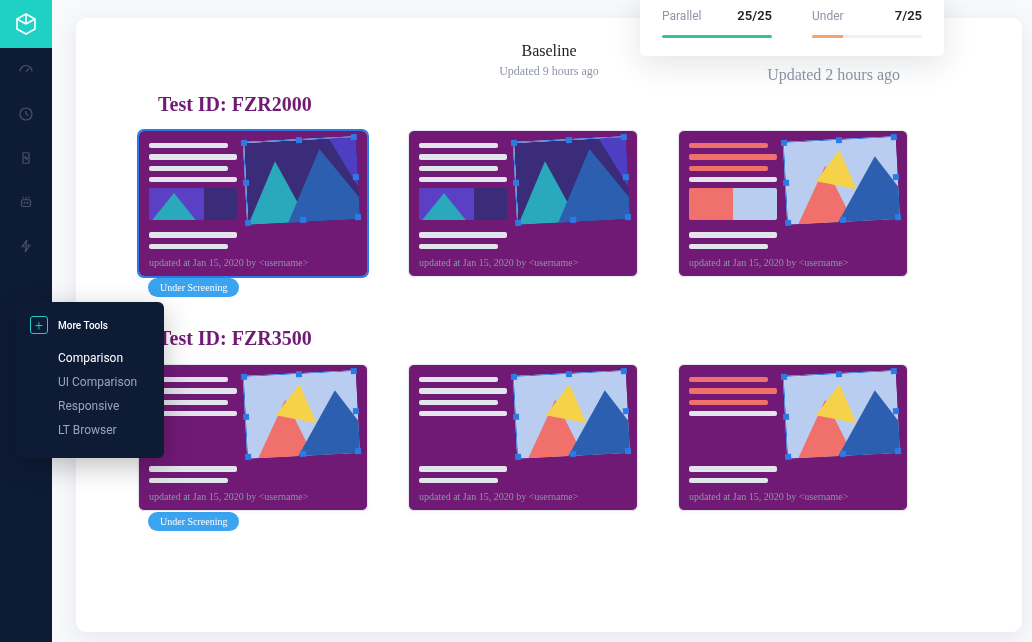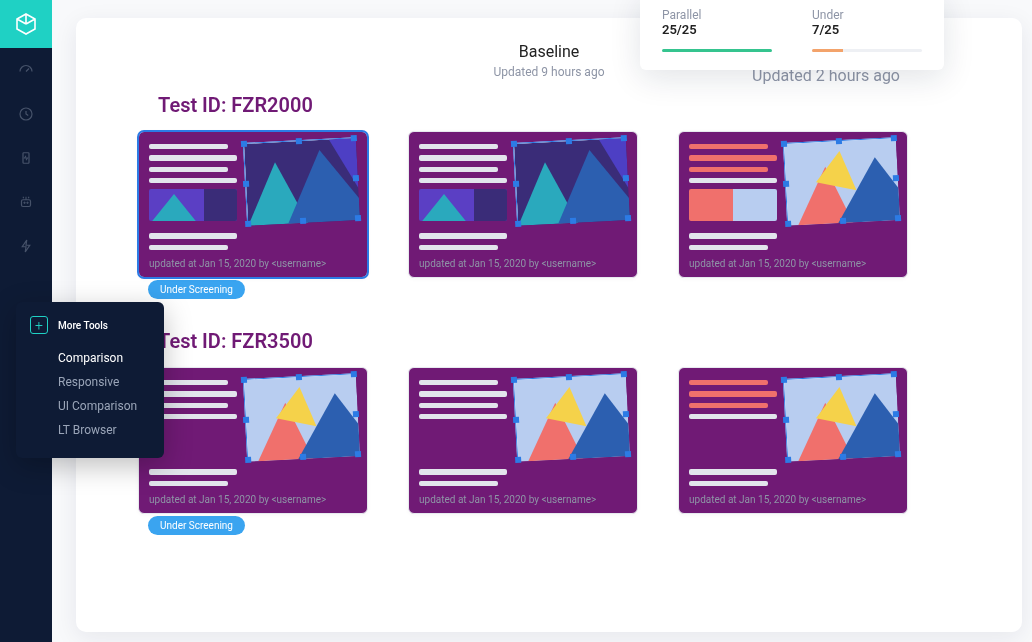--- a/index.html
+++ b/index.html
@@ -1,18 +1,18 @@
 <!DOCTYPE html>
 <html><head>
   <meta charset="utf-8">
   <style>
     * { margin: 0; padding: 0; box-sizing: border-box; }
     body { font-family: -apple-system, BlinkMacSystemFont, 'Segoe UI', Roboto, sans-serif; background: #f8f9fb; width: 1032px; height: 642px; overflow: hidden; }
     
-    .app { display: flex; height: 642px; }
+    .app { display: flex; height: 642px; font-family: Liberation Serif, serif; }
     
     .sidebar { width: 52px; background: #0e1b35; display: flex; flex-direction: column; align-items: center; padding-top: 0; position: relative; }
     .sidebar-logo { width: 52px; height: 48px; background: #1fd1c4; display: flex; align-items: center; justify-content: center; }
     .sidebar-logo svg { width: 24px; height: 24px; }
     .sidebar-icon { width: 52px; height: 44px; display: flex; align-items: center; justify-content: center; cursor: pointer; }
     .sidebar-icon svg { width: 18px; height: 18px; opacity: 0.4; stroke: #9aa5b8; fill: none; }
     
     .main { flex: 1; background: #fff; border-radius: 10px; margin: 18px 10px 10px 24px; box-shadow: 0 6px 24px rgba(20,30,60,0.08); padding: 24px 32px; overflow-y: auto; position: relative; }
     
     .header-row { display: flex; align-items: flex-start; justify-content: center; margin-bottom: 14px; position: relative; }
@@ -47,21 +47,21 @@
     
     .popover { position: absolute; left: 16px; top: 302px; background: #0e1b35; border-radius: 6px; padding: 14px 18px 16px 14px; width: 148px; box-shadow: 0 8px 28px rgba(0,0,0,0.25); z-index: 50; }
     .popover-header { display: flex; align-items: center; gap: 10px; margin-bottom: 12px; }
     .plus-box { width: 18px; height: 18px; border: 1.5px solid #1fd1c4; border-radius: 3px; display: flex; align-items: center; justify-content: center; color: #1fd1c4; font-size: 14px; line-height: 1; font-weight: 300; }
     .popover-title { color: #fff; font-size: 10px; font-weight: 500; }
     .popover-item { color: #9aa5b8; font-size: 12px; padding: 5px 0 5px 28px; cursor: pointer; }
     .popover-item.active { color: #fff; }
     
     .status-card { position: absolute; right: 88px; top: -8px; background: #fff; border-radius: 6px; box-shadow: 0 8px 32px rgba(20,30,60,0.12); padding: 16px 22px 18px; display: flex; gap: 40px; z-index: 40; }
     .status-col { width: 110px; }
-    .status-row { display: flex; justify-content: space-between; align-items: flex-start; margin-bottom: 12px; flex-direction: column; }
+    .status-row { display: flex; justify-content: space-between; align-items: center; margin-bottom: 12px; }
     .status-label { font-size: 12px; color: #8e95a6; }
     .status-val { font-size: 13px; font-weight: 600; color: #222; }
     .status-bar { height: 3px; background: #eef0f4; border-radius: 2px; overflow: hidden; }
     .status-fill { height: 100%; }
     .status-fill.green { background: #35c48f; width: 100%; }
     .status-fill.orange { background: #f3a36b; width: 28%; }
   </style>
 </head>
 <body>
 
@@ -320,22 +320,22 @@
 </div>
   </div>
 </div>
 
 <div class="popover">
   <div class="popover-header">
     <div class="plus-box">+</div>
     <div class="popover-title">More Tools</div>
   </div>
   <div class="popover-item active">Comparison</div>
+  <div class="popover-item">UI Comparison</div>
   <div class="popover-item">Responsive</div>
-  <div class="popover-item">UI Comparison</div>
   <div class="popover-item">LT Browser</div>
 </div>
 
 <div class="status-card">
   <div class="status-col">
     <div class="status-row">
       <span class="status-label">Parallel</span>
       <span class="status-val">25/25</span>
     </div>
     <div class="status-bar">

